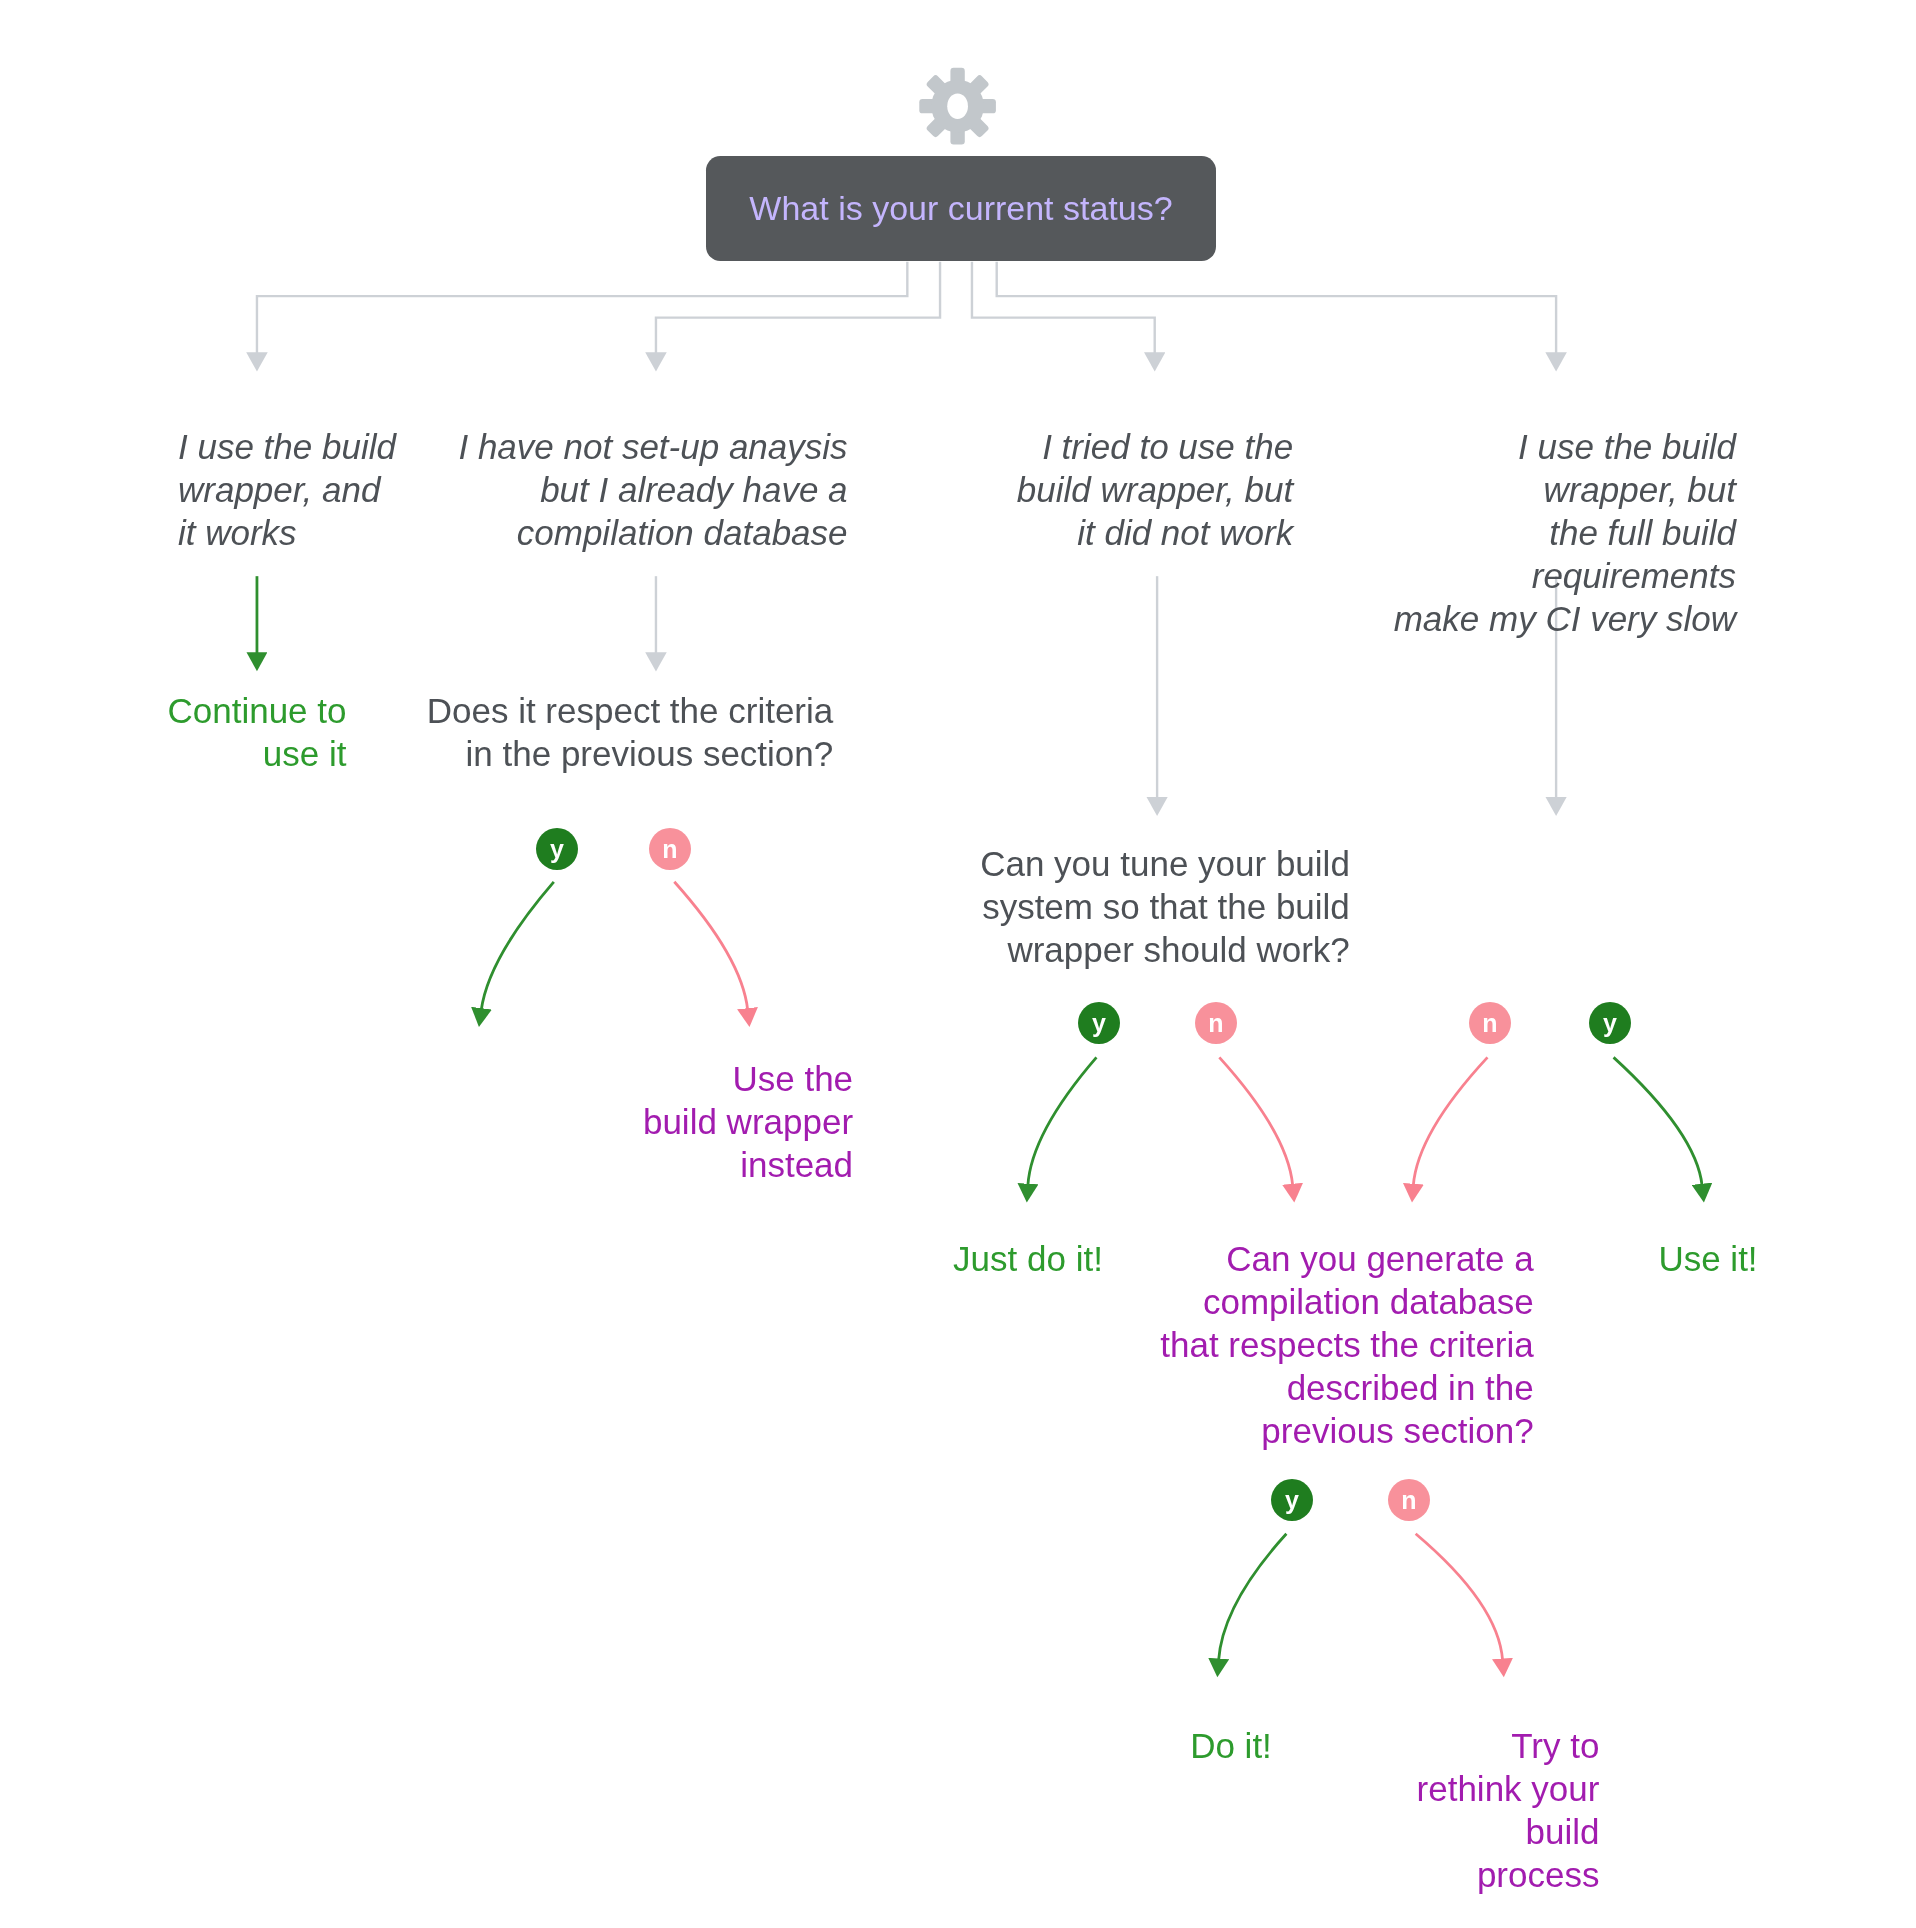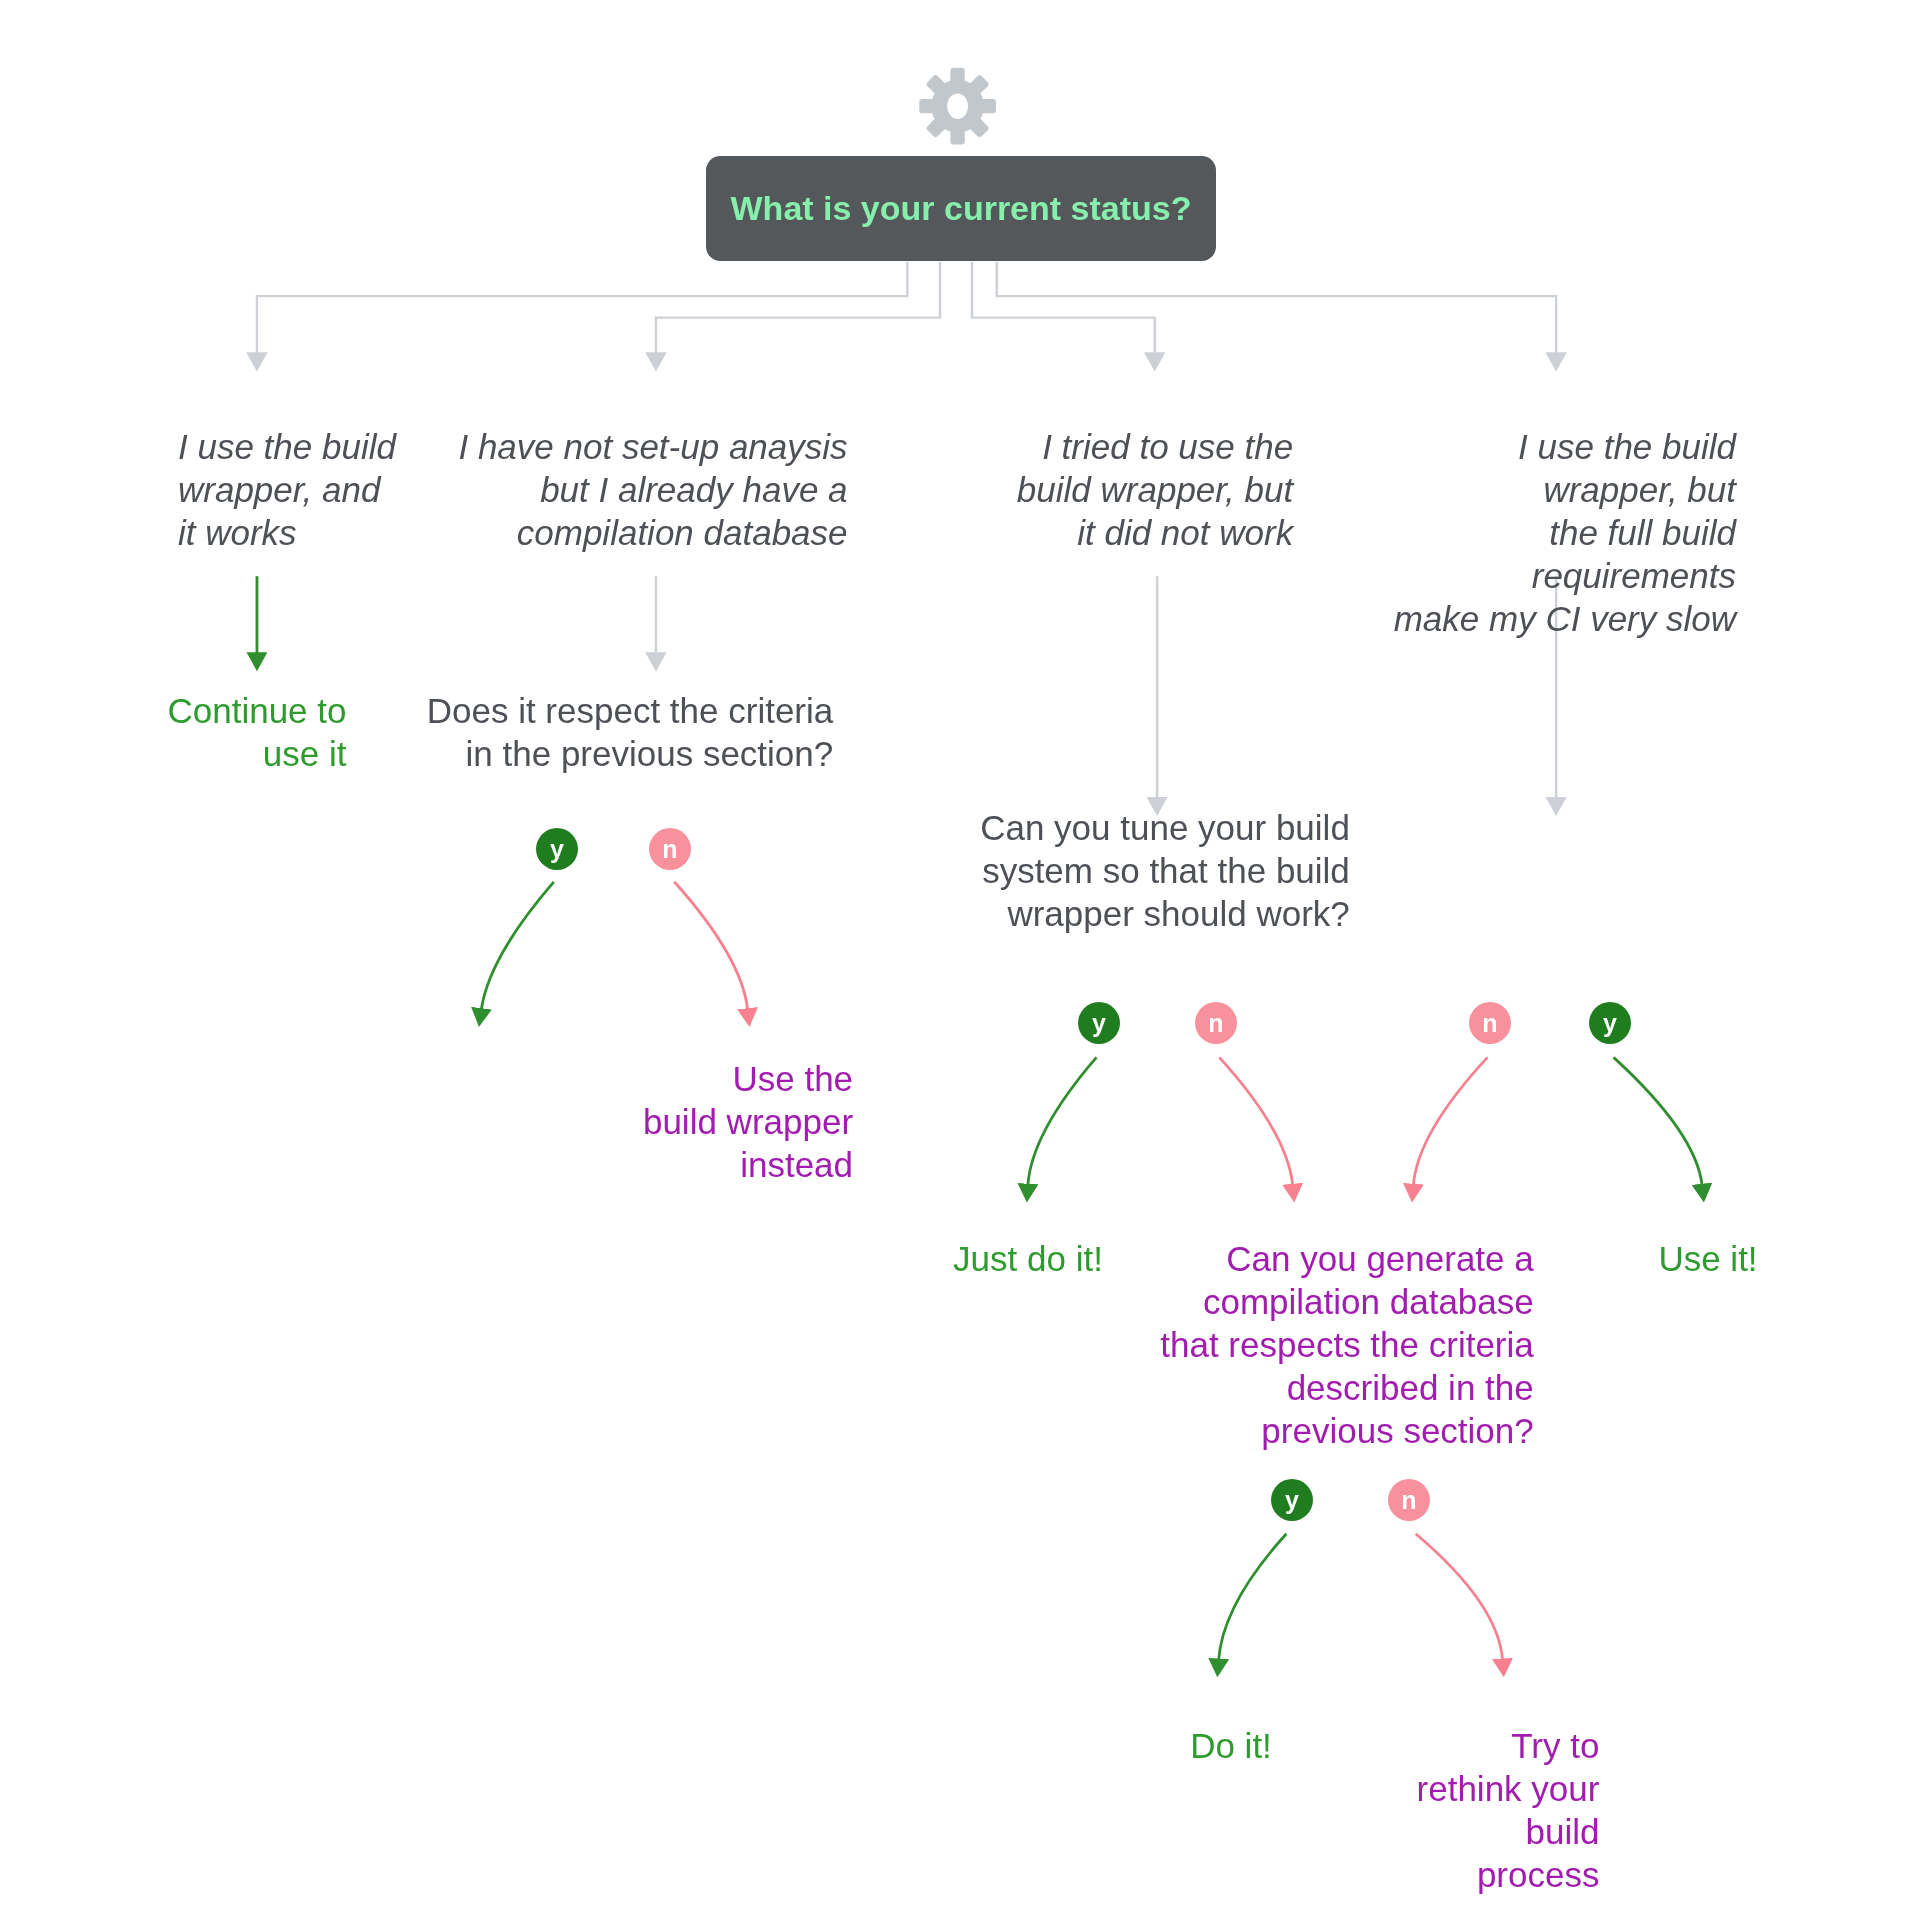--- a/index.html
+++ b/index.html
@@ -13,21 +13,21 @@
     white-space:pre-line;text-align:right;transform:translateX(-50%);
   }
   .italic{font-style:italic;font-size:35px;}
   .left-align{transform:none;text-align:left;}
   .green{color:#2d9b2d;}
   .olive{color:#a21caf;}
   .qbox{
     position:absolute;left:706px;top:156px;width:510px;height:105px;
     background:#55585b;border-radius:14.4px;display:flex;align-items:center;justify-content:center;
   }
-  .qbox span{color:#86efac;font-size:34px;font-weight:bold;}
+  .qbox span{color:#c4b5fd;font-size:34px;font-weight:normal;}
   .badge{
     position:absolute;width:42px;height:42px;border-radius:50%;
     display:flex;align-items:center;justify-content:center;
     color:#ffffff;font-weight:bold;font-size:25px;
   }
   .badge-yes{background:#1f7d1f;}
   .badge-no{background:#f8919b;}
 </style>
 </head>
 <body>
@@ -107,21 +107,21 @@
   <div class="txt" style="left:630px;top:689px;">Does it respect the criteria
 in the previous section?</div>
 
   <div class="badge badge-yes" style="left:536px;top:828px;">y</div>
   <div class="badge badge-no" style="left:649px;top:828px;">n</div>
 
   <div class="txt olive" style="left:748px;top:1057px;">Use the
 build wrapper
 instead</div>
 
-  <div class="txt" style="left:1165px;top:806px;">Can you tune your build
+  <div class="txt" style="left:1165px;top:842px;">Can you tune your build
 system so that the build
 wrapper should work?</div>
 
   <div class="badge badge-yes" style="left:1078px;top:1002px;">y</div>
   <div class="badge badge-no" style="left:1195px;top:1002px;">n</div>
   <div class="badge badge-no" style="left:1469px;top:1002px;">n</div>
   <div class="badge badge-yes" style="left:1589px;top:1002px;">y</div>
 
   <div class="txt green" style="left:1028px;top:1237px;">Just do it!</div>
   <div class="txt olive" style="left:1347px;top:1237px;">Can you generate a

